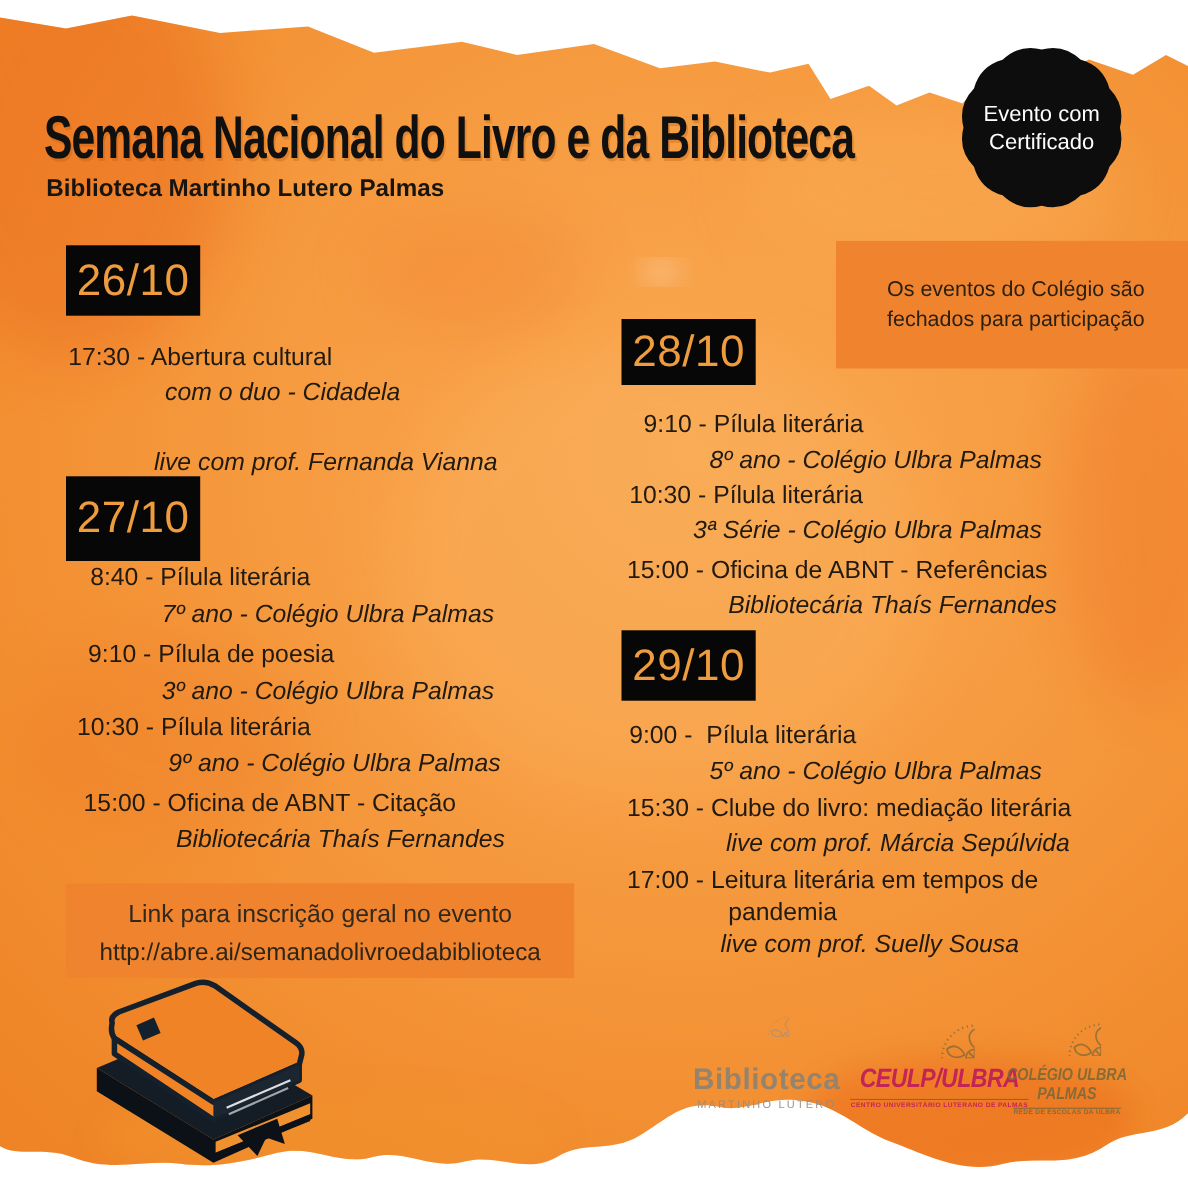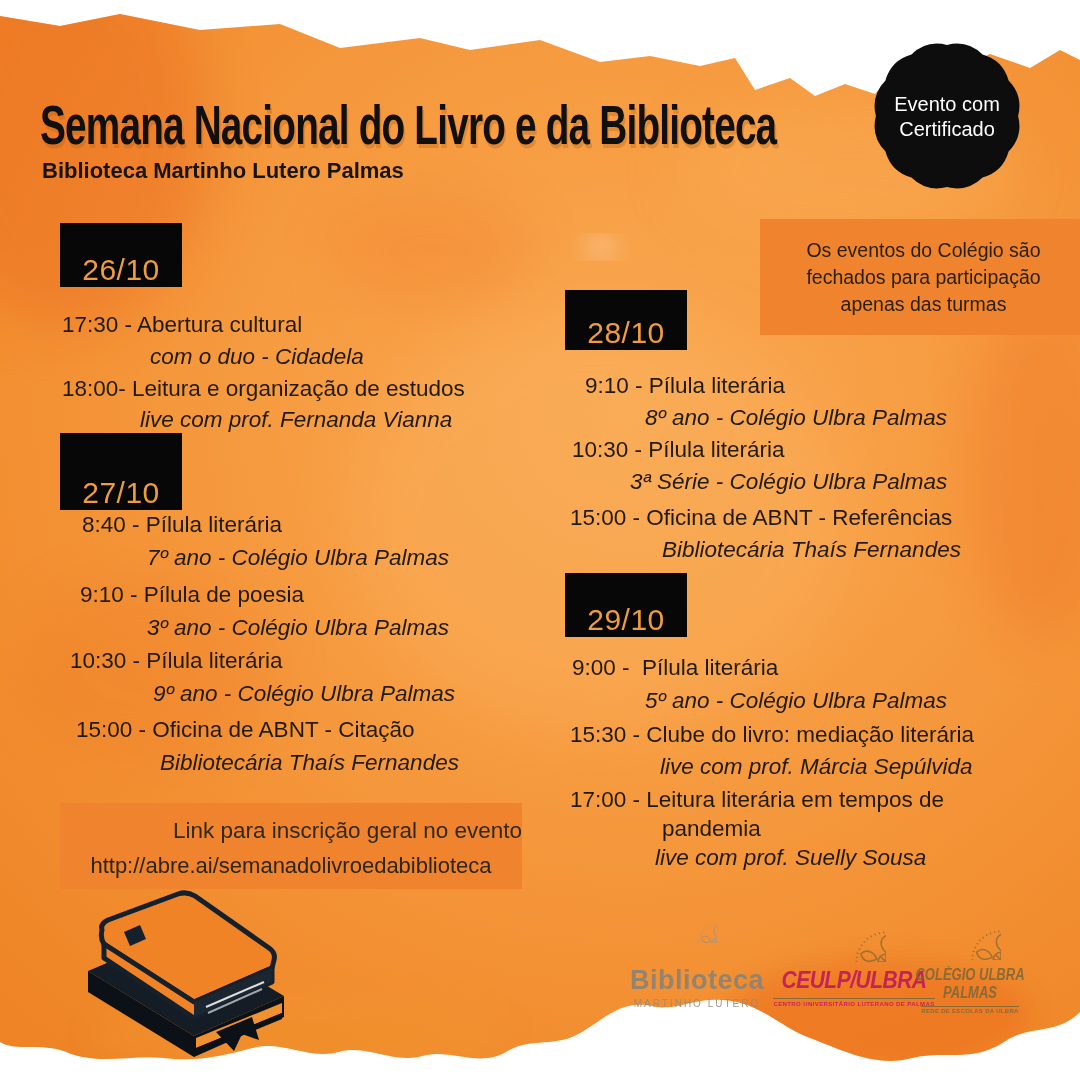--- a/index.html
+++ b/index.html
@@ -9,30 +9,30 @@
 
   .title{position:absolute;left:40px;top:94px;font-size:49px;font-weight:900;color:#101010;
          letter-spacing:-1px;transform:scaleX(.79) scaleY(1.12);transform-origin:left top;white-space:pre;
          text-shadow:2px 3px 0 rgba(180,85,10,.30);}
   .subtitle{position:absolute;left:42px;top:158px;font-size:22px;font-weight:bold;color:#181410;white-space:pre;}
 
   .badge-wrap{position:absolute;left:868px;top:37px;width:158px;height:158px;}
   .badge-text{position:absolute;left:868px;top:92px;width:158px;text-align:center;color:#ffffff;
               font-size:20px;line-height:25px;}
 
-  .datebox{position:absolute;background:#070707;color:#ee9c3d;display:flex;align-items:flex-end;
-           justify-content:center;font-size:30px;letter-spacing:.5px;}
+  .datebox{position:absolute;background:#070707;color:#ee9c3d;display:flex;align-items:center;
+           justify-content:center;font-size:40px;letter-spacing:.5px;}
   .line{position:absolute;font-size:22.5px;color:#211a10;white-space:pre;}
   .it{font-style:italic;}
 
   .panel{position:absolute;background:#f0832e;}
   .notice{left:760px;top:219px;width:327px;height:116px;display:flex;align-items:center;justify-content:center;}
   .notice-text{font-size:19.5px;line-height:27px;text-align:center;color:#2a2113;}
   .linkbox{left:60px;top:803px;width:462px;height:86px;}
-  .link-label{position:absolute;left:60px;top:818px;width:462px;text-align:right;font-size:22.5px;color:#30291c;}
+  .link-label{position:absolute;left:60px;top:818px;width:462px;text-align:center;font-size:22.5px;color:#30291c;}
   .link-url{position:absolute;left:60px;top:853px;width:462px;text-align:center;font-size:22px;color:#2c2518;}
 
   .books{position:absolute;left:66px;top:886px;width:252px;height:190px;}
 
   .logo{position:absolute;text-align:center;}
   .logo-bib{left:612px;top:903px;width:170px;color:#8d8374;opacity:.92;}
   .logo-bib .emblem{width:40px;height:40px;color:#9a9081;opacity:.75;}
   .logo-bib .lg-name{font-size:27px;font-weight:bold;letter-spacing:.5px;margin-top:18px;}
   .logo-bib .lg-cap{font-size:10px;letter-spacing:2px;margin-top:2px;color:#968c7c;}
   .logo-ceulp{left:770px;top:898px;width:168px;color:#be185d;opacity:.88;}
@@ -91,30 +91,28 @@
   </svg>
   <div class="badge-text">
     <div>Evento com</div>
     <div>Certificado</div>
   </div>
 
   <div class="panel notice">
     <div class="notice-text">
       <div>Os eventos do Colégio são</div>
       <div>fechados para participação</div>
-      <div>apenas das turmas</div>
     </div>
   </div>
 
   <div class="datebox" style="left:60px;top:223px;width:122px;height:64px">
     <span>26/10</span>
   </div>
   <div class="line" style="left:62px;top:312px">17:30 - Abertura cultural</div>
   <div class="line it" style="left:150px;top:344px">com o duo - Cidadela</div>
-  <div class="line" style="left:62px;top:376px">18:00- Leitura e organização de estudos</div>
   <div class="line it" style="left:140px;top:407px">live com prof. Fernanda Vianna</div>
 
   <div class="datebox" style="left:60px;top:433px;width:122px;height:77px">
     <span>27/10</span>
   </div>
   <div class="line" style="left:82px;top:512px">8:40 - Pílula literária</div>
   <div class="line it" style="left:147px;top:545px">7º ano - Colégio Ulbra Palmas</div>
   <div class="line" style="left:80px;top:582px">9:10 - Pílula de poesia</div>
   <div class="line it" style="left:147px;top:615px">3º ano - Colégio Ulbra Palmas</div>
   <div class="line" style="left:70px;top:648px">10:30 - Pílula literária</div>

